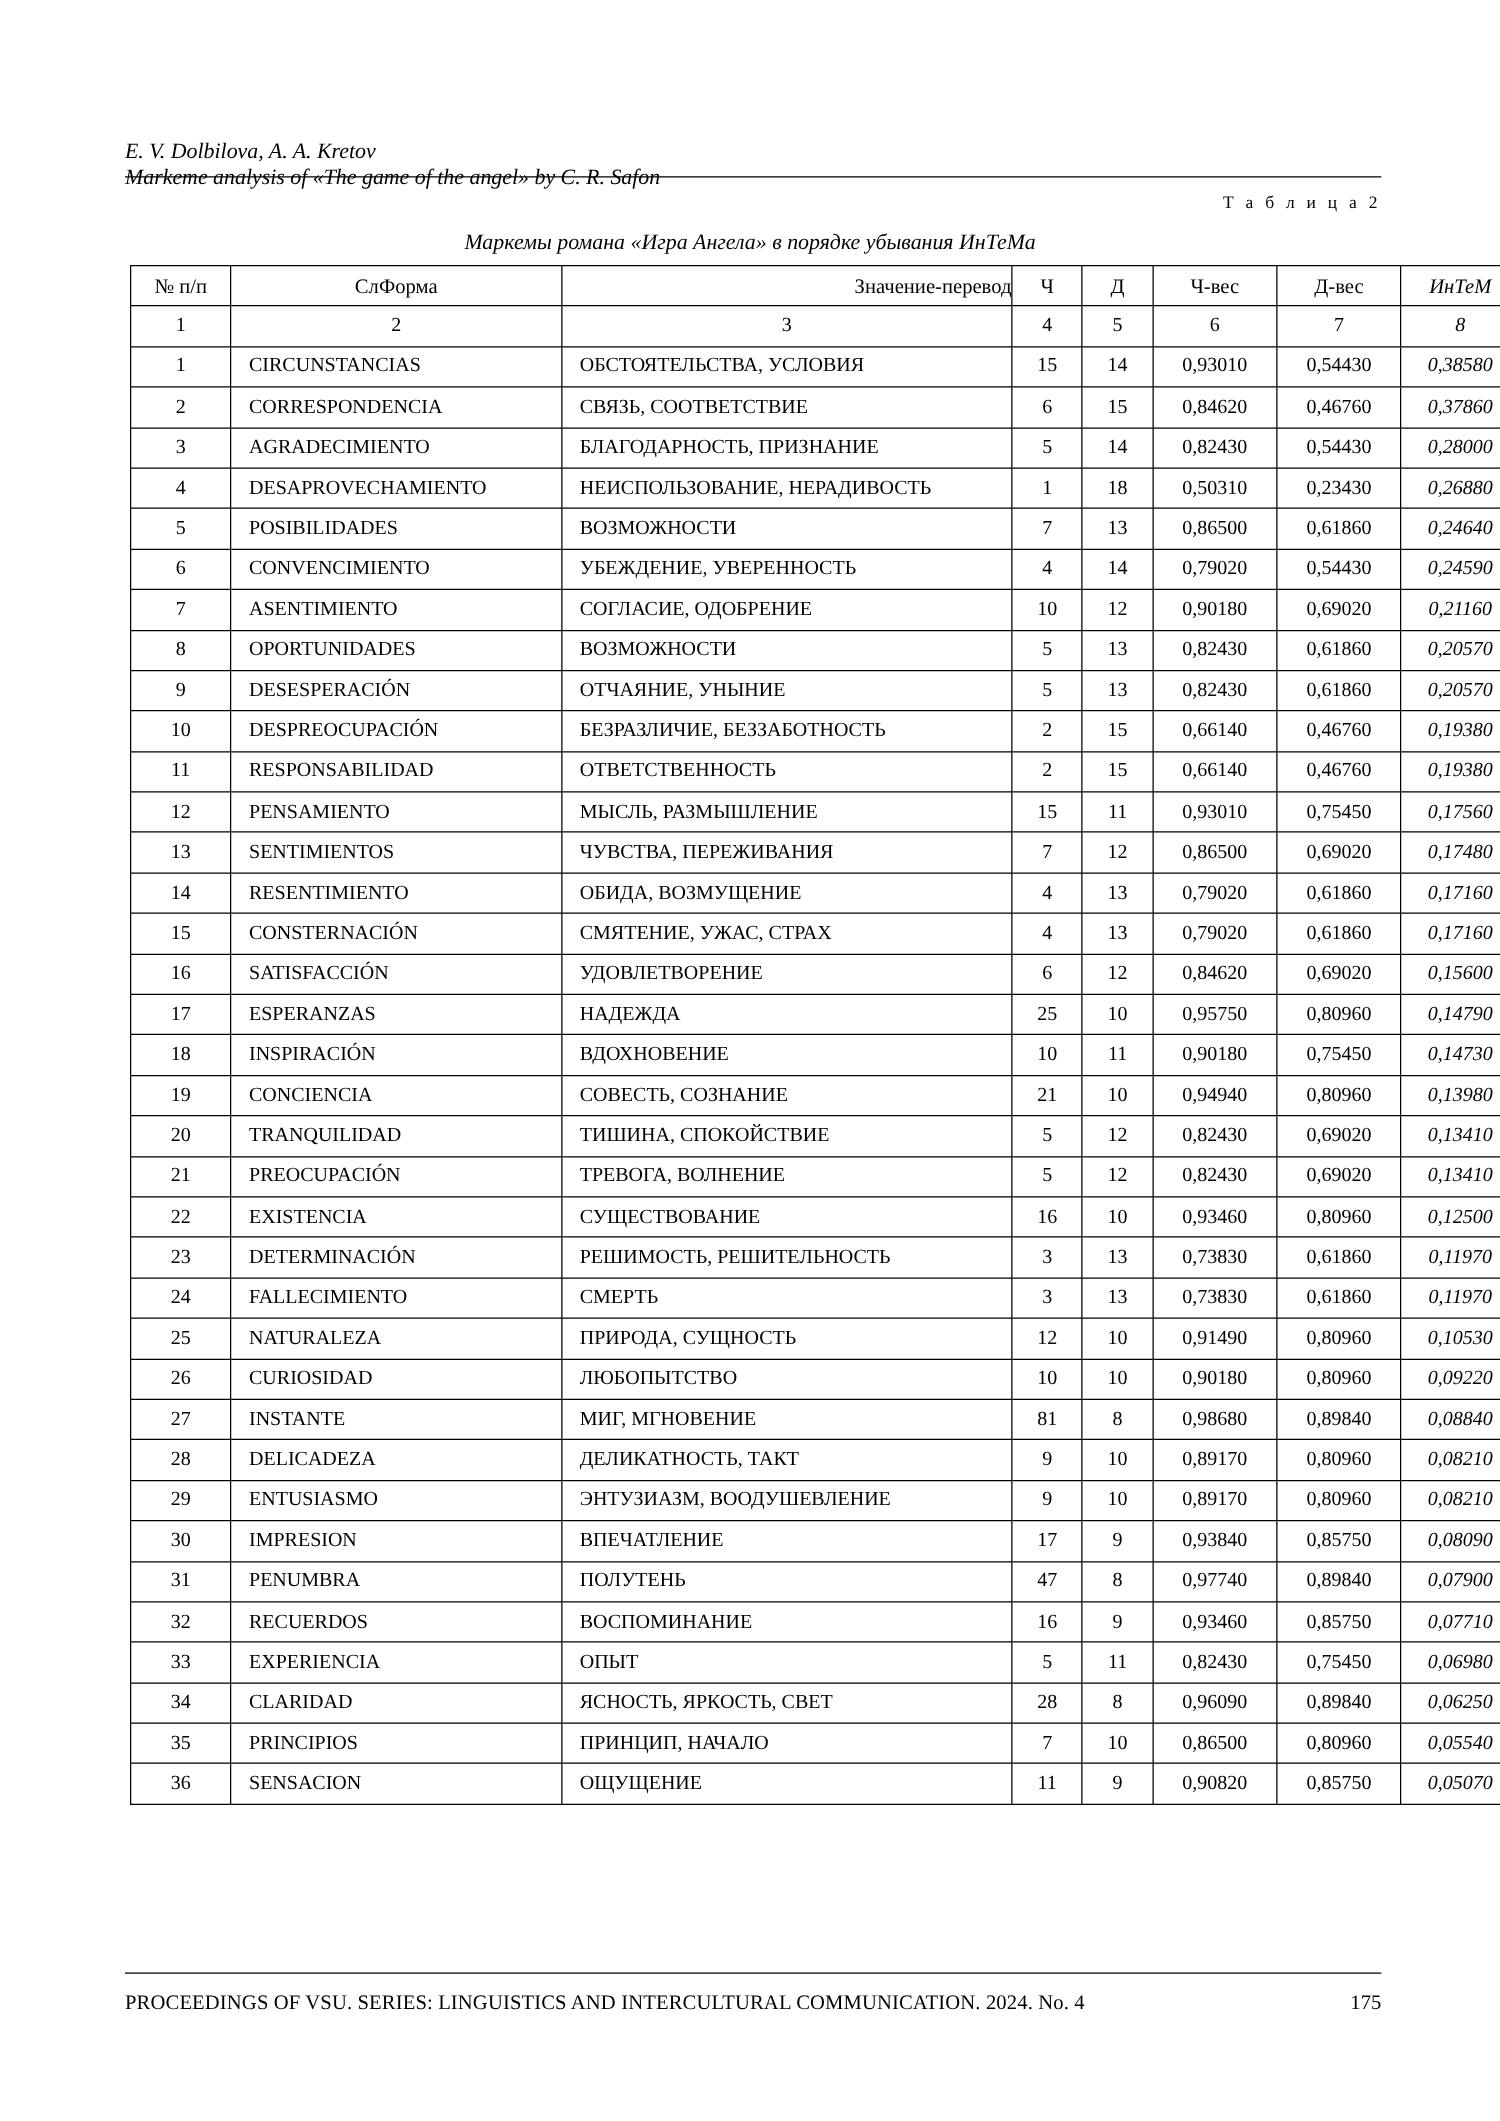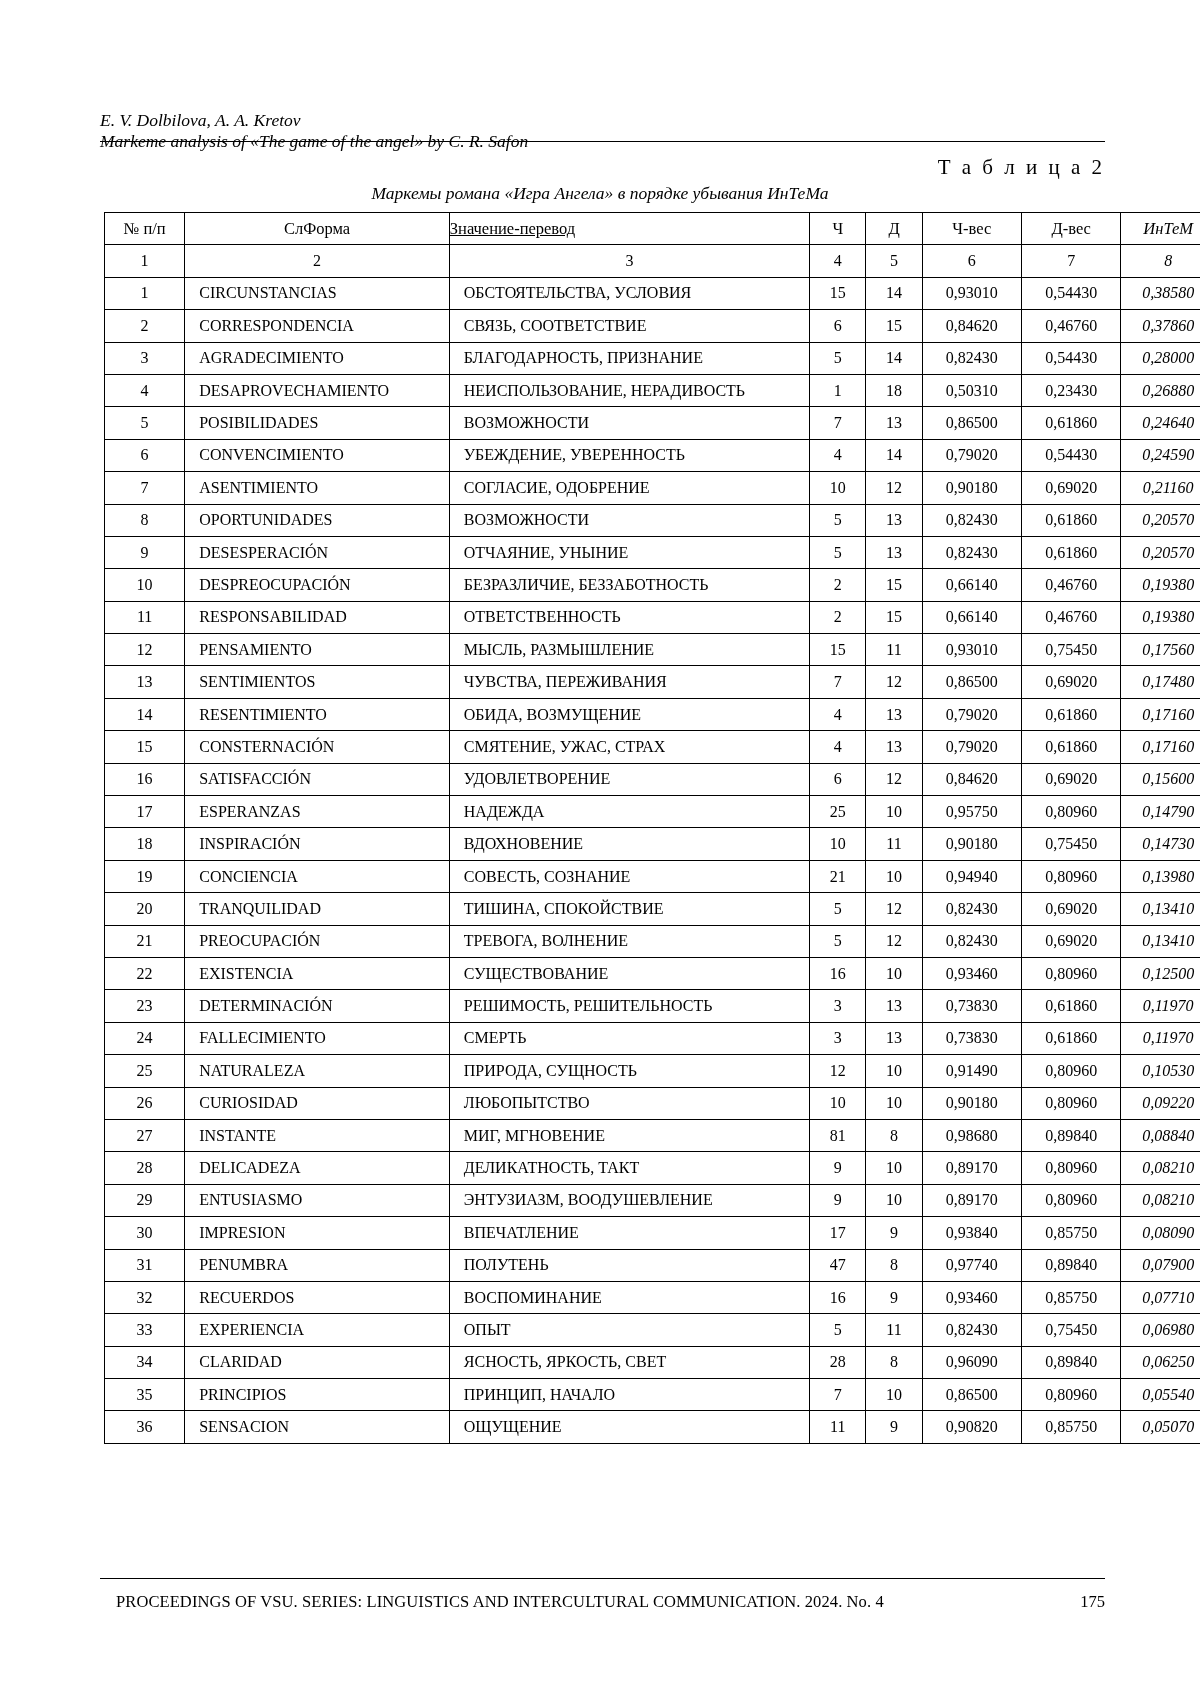--- a/index.html
+++ b/index.html
@@ -38,21 +38,21 @@
     position: absolute;
     left: 100px;
     top: 141px;
     width: 1005px;
     border-top: 1.6px solid #000;
   }
   .table-label {
     position: absolute;
     right: 95px;
     top: 155px;
-    font-size: 21px;
+    font-size: 14px;
     letter-spacing: 3px;
   }
   .table-caption {
     position: absolute;
     left: 0;
     top: 183px;
     width: 1200px;
     text-align: center;
     font-style: italic;
     font-size: 17.5px;
@@ -95,21 +95,21 @@
   .footer-text {
     position: absolute;
     left: 100px;
     top: 1592px;
     width: 1005px;
     font-size: 16.5px;
     display: flex;
     justify-content: space-between;
     align-items: baseline;
   }
-  .footer-text .ftitle { letter-spacing: 0.1px; margin-left: 16px; }
+  .footer-text .ftitle { letter-spacing: 0.1px; }
   .footer-text .fpage { padding-left: 10px; }
 </style>
 </head>
 <body>
 
 <div class="page">
 
   <div class="header">
     <span>E. V. Dolbilova, A. A. Kretov</span>
     <span>Markeme analysis of «The game of the angel» by C. R. Safon</span>
@@ -117,21 +117,21 @@
   <div class="header-rule"></div>
 
   <div class="table-label">Т а б л и ц а  2</div>
   <div class="table-caption">Маркемы романа «Игра Ангела» в порядке убывания ИнТеМа</div>
 
   <table class="markeme">
     <thead>
       <tr class="head-row">
         <td class="c-num">№ п/п</td>
         <td class="c-form" style="text-align:center;padding-left:0 !important;">СлФорма</td>
-        <td class="c-mean" style="text-align:left;padding-left:0 !important;text-decoration:underline;">Значение-перевод</td>
+        <td class="c-mean" style="text-align:right;padding-left:0 !important;">Значение-перевод</td>
         <td class="c-ch">Ч</td>
         <td class="c-d">Д</td>
         <td class="c-chw">Ч-вес</td>
         <td class="c-dw">Д-вес</td>
         <td class="c-intem">ИнТеМ</td>
       </tr>
       <tr class="numrow">
         <td class="c-num">1</td>
         <td class="c-form" style="text-align:center;padding-left:0 !important;">2</td>
         <td class="c-mean" style="text-align:center;padding-left:0 !important;">3</td>

